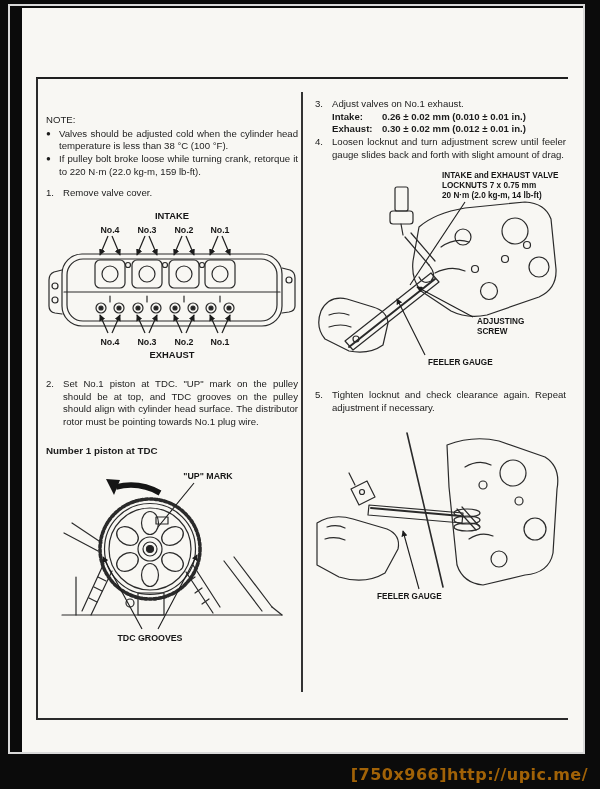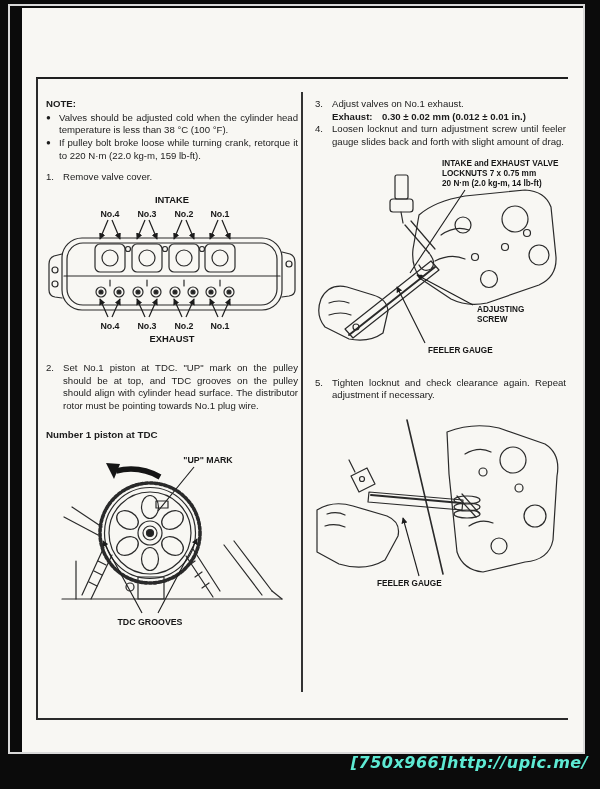--- a/index.html
+++ b/index.html
@@ -10,23 +10,23 @@
   }
   .pinstripe {
     position:absolute; left:8px; top:4px; width:577px; height:750px;
     border:2px solid #d9d9d9; box-sizing:border-box;
   }
   .page {
     position:absolute; left:22px; top:8px; width:561px; height:744px;
     background:#f8f7f3;
   }
   .watermark {
-    position:absolute; right:12px; bottom:17px;
-    color:#5eead4; font-size:16px; font-weight:bold;
-    font-family:"DejaVu Sans", sans-serif; letter-spacing:.5px;font-style:italic;
+    position:absolute; right:12px; bottom:5px;
+    color:#a16207; font-size:16px; font-weight:bold;
+    font-family:"DejaVu Sans", sans-serif; letter-spacing:.5px;
   }
   .page-title {
     position:absolute; left:16px; top:34px; margin:0;
     font-size:21px; font-weight:bold; letter-spacing:.3px;
   }
   .section-header {
     position:absolute; left:14px; top:62px; width:532px;
     display:flex; align-items:center;
   }
   .corner-stub { width:12px; height:0; border-top:2.5px solid #1f1f1f; margin-top:7px; }
@@ -37,21 +37,21 @@
     border-left:2px solid #2a2a2a; border-bottom:2px solid #2a2a2a;
   }
   .col-divider {
     position:absolute; left:279px; top:84px; width:1.5px; height:600px;
     background:#333;
   }
   .col { position:absolute; top:90px; font-size:9.6px; line-height:1.32; }
   .col-left  { left:24px;  width:252px; }
   .col-right { left:293px; width:251px; }
 
-  .note-label { font-weight:bold; margin-bottom:1px; }
+  .note-label { font-weight:normal; margin-bottom:1px;margin-top:16px; }
   .bullet-row { display:flex; }
   .bullet { width:13px; flex:none; font-size:8px; padding-top:1px; }
   .bullet-text { flex:1; text-align:justify; }
 
   .step { display:flex; margin-top:9px; }
   .step-num { width:17px; flex:none; }
   .step-text { flex:1; text-align:justify; }
   .spec-row { display:flex; margin-left:17px; font-weight:bold; }
   .spec-label { width:50px; flex:none; }
   .no-gap { margin-top:0; }
@@ -246,20 +246,24 @@
       <line x1="112" y1="164" x2="151" y2="90" stroke="#1c1c1c" stroke-width="1.1" marker-end="url(#ah2)"></line>
       <text class="t9" x="104" y="176" text-anchor="middle">TDC GROOVES</text>
     </svg>
   </div>
 
   <div class="col col-right">
 
     <div class="step no-gap">
       <span class="step-num">3.</span>
       <span class="step-text">Adjust valves on No.1 exhaust.</span>
+    </div>
+    <div class="spec-row">
+      <span class="spec-label">Intake:</span>
+      <span>0.26 ± 0.02 mm (0.010 ± 0.01 in.)</span>
     </div>
     <div class="spec-row">
       <span class="spec-label">Exhaust:</span>
       <span>0.30 ± 0.02 mm (0.012 ± 0.01 in.)</span>
     </div>
 
     <div class="step no-gap">
       <span class="step-num">4.</span>
       <span class="step-text">Loosen locknut and turn adjustment screw until feeler gauge slides back and forth with slight amount of drag.</span>
     </div>

